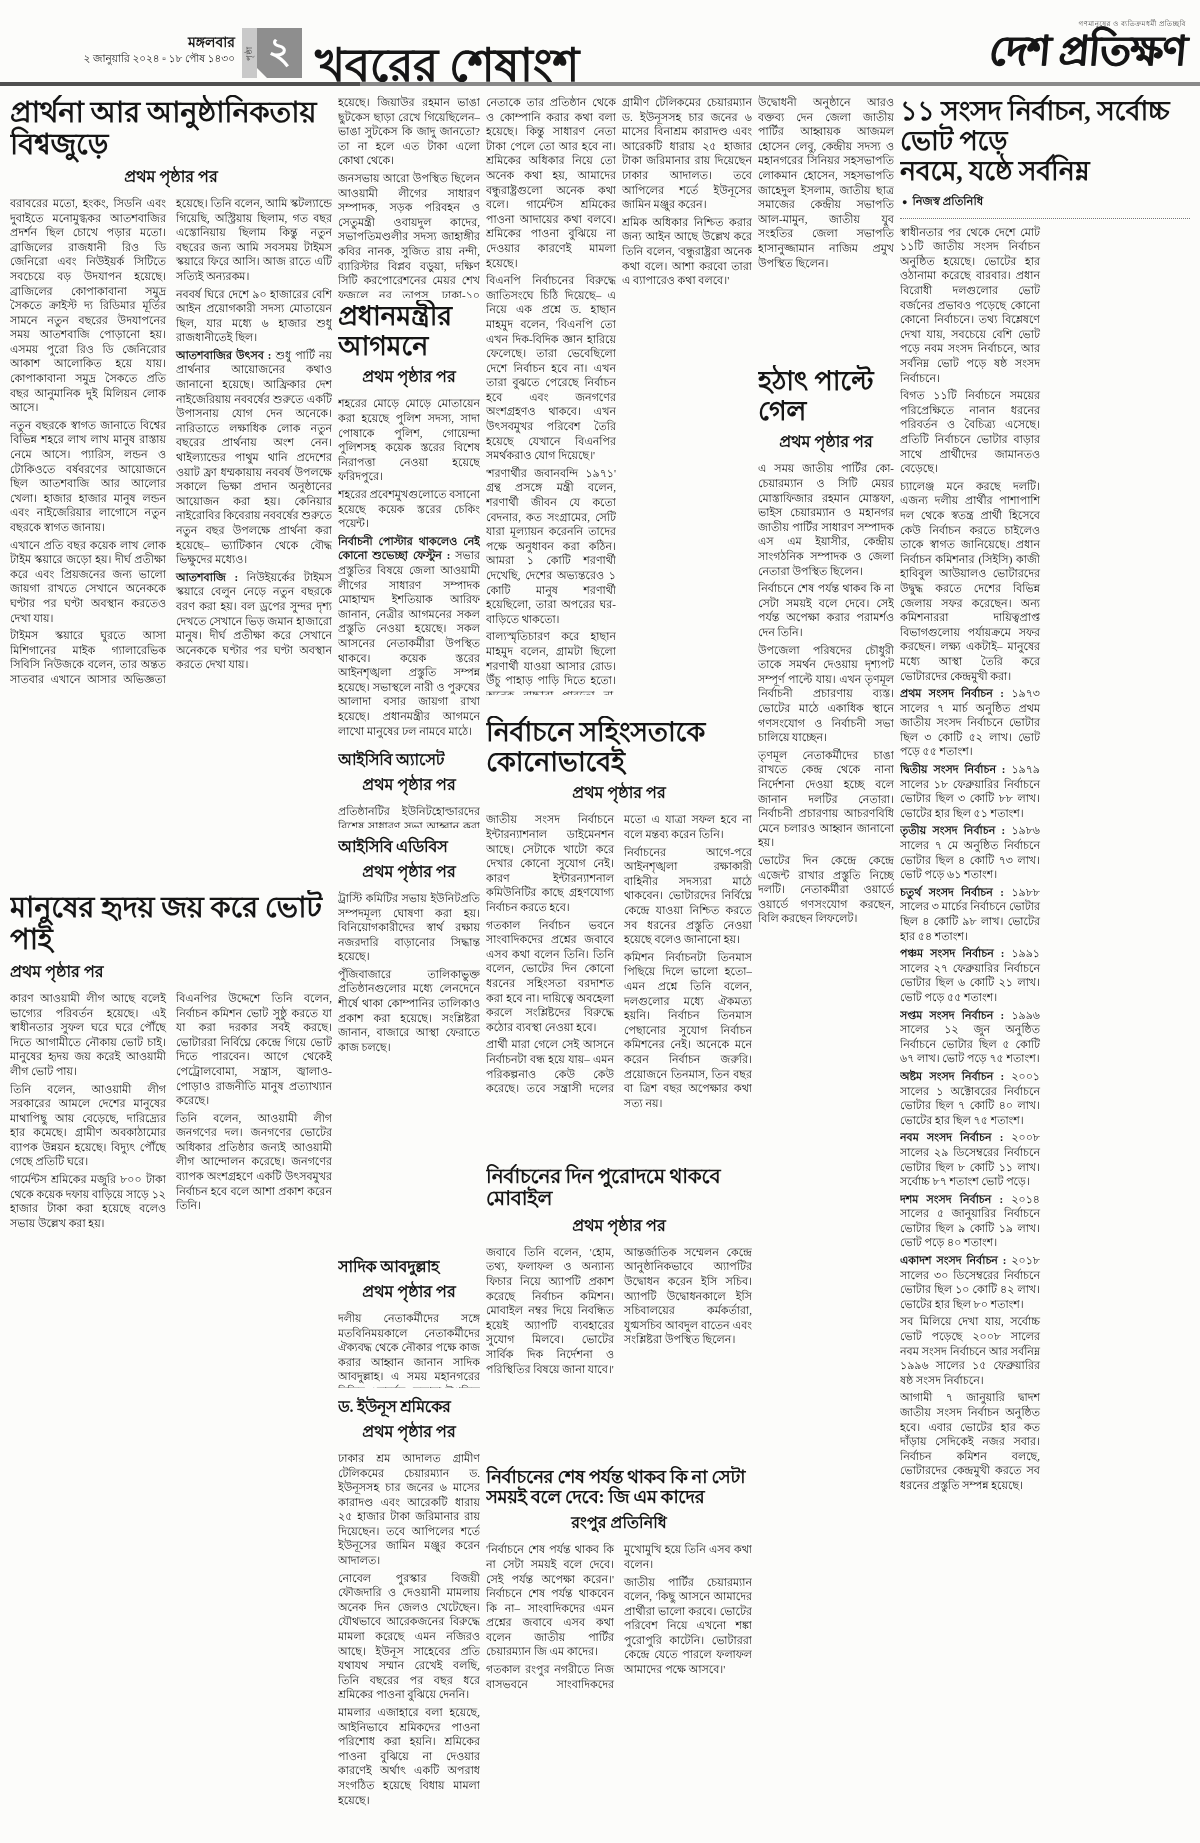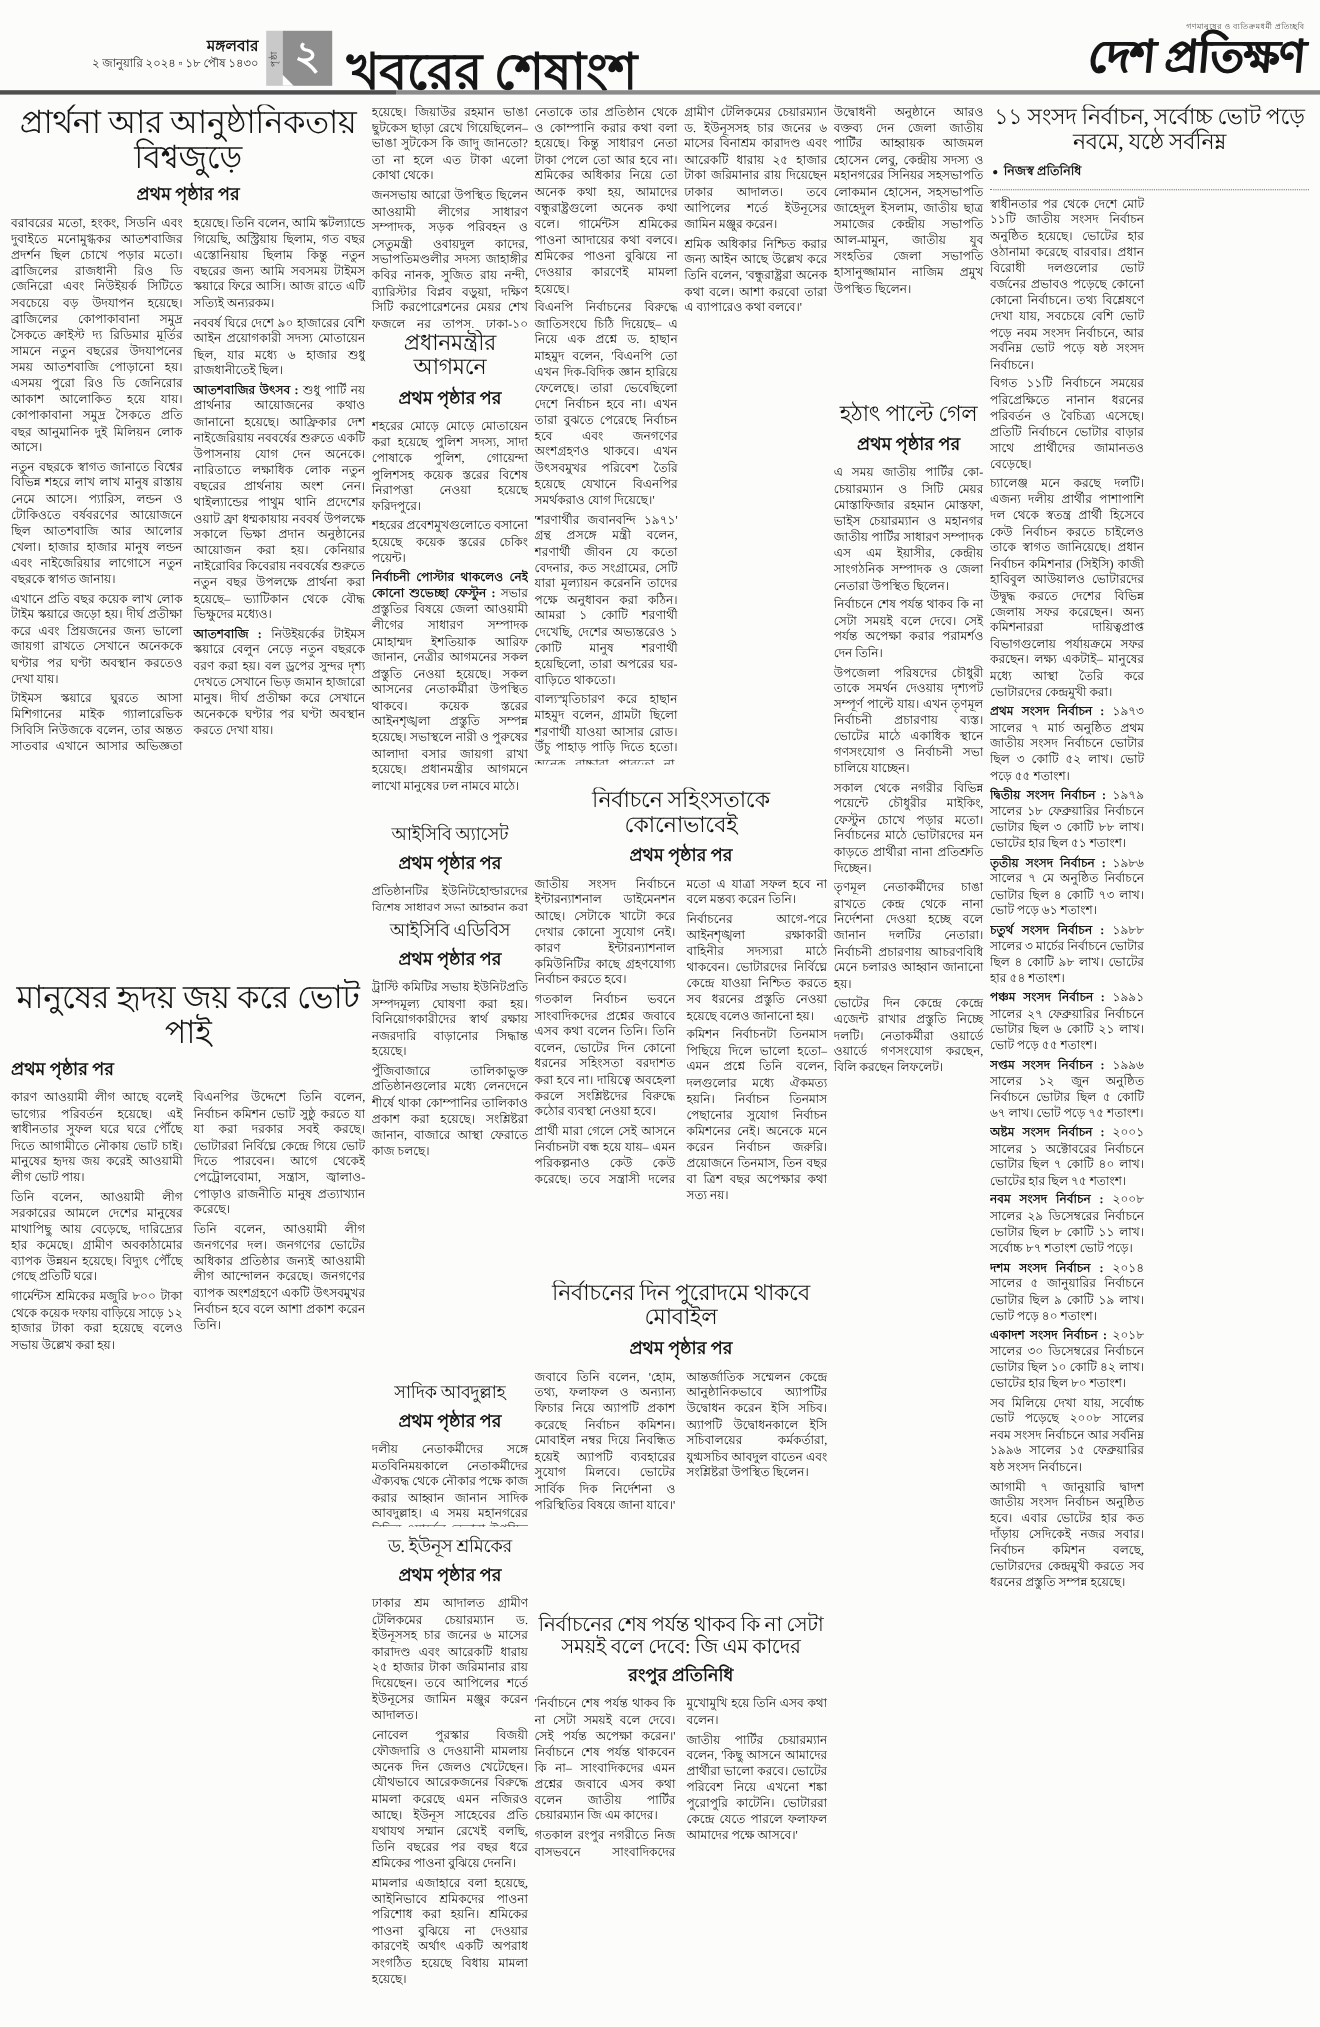--- a/index.html
+++ b/index.html
@@ -3,24 +3,24 @@
 <meta charset="utf-8">
 <style>
   html,body{margin:0;padding:0;background:#e8e8e4}
   #page{position:relative;width:1200px;height:1843px;margin:0 auto;background:#fcfcfa;
         font-family:"Liberation Serif","DejaVu Serif",serif;color:#161616;overflow:hidden}
   .blk{position:absolute;overflow:hidden}
   .body-text{font-size:11px;line-height:14.6px;text-align:justify}
   .body-text p{margin:0 0 3px 0}
   .body-text b{font-weight:bold}
   .two-col{column-count:2;column-gap:10px}
-  .headline{font-weight:normal;text-align:center;line-height:1.12;margin:1px 0 3px 0;
+  .headline{font-weight:bold;line-height:1.12;margin:1px 0 3px 0;
             font-family:"Liberation Serif","DejaVu Serif",serif;letter-spacing:-.3px}
   .h-xl{font-size:29px}
-  .h-lg{font-size:20px}
+  .h-lg{font-size:27px}
   .h-md{font-size:20px}
   .h-sm{font-size:16px;margin-top:6px}
   .cont{font-size:16px;font-weight:bold;text-align:center;margin:0 0 5px 0}
   .cont.left{text-align:left}
   .byline-row{display:flex;align-items:center;gap:5px;font-size:11.5px;font-weight:bold;
               border-bottom:1px dotted #777;padding:3px 2px 6px 2px;margin-bottom:6px}
   .bullet{font-size:9px;line-height:1}
   
   #header{position:absolute;left:0;top:0;width:1200px;height:86px}
   .date-block{position:absolute;right:965px;top:34px;text-align:right;line-height:1.25}
@@ -187,21 +187,20 @@
       <p>উদ্বোধনী অনুষ্ঠানে আরও বক্তব্য দেন জেলা জাতীয় পার্টির আহ্বায়ক আজমল হোসেন লেবু, কেন্দ্রীয় সদস্য ও মহানগরের সিনিয়র সহসভাপতি লোকমান হোসেন, সহসভাপতি জাহেদুল ইসলাম, জাতীয় ছাত্র সমাজের কেন্দ্রীয় সভাপতি আল-মামুন, জাতীয় যুব সংহতির জেলা সভাপতি হাসানুজ্জামান নাজিম প্রমুখ উপস্থিত ছিলেন।</p>
     </div>
 
   <div class="blk" style="left:758px;top:365px;width:136px;height:1468px">
     <div class="headline h-lg">হঠাৎ পাল্টে গেল</div>
     <div class="cont">প্রথম পৃষ্ঠার পর</div>
     <div class="body-text">
         <p>এ সময় জাতীয় পার্টির কো-চেয়ারম্যান ও সিটি মেয়র মোস্তাফিজার রহমান মোস্তফা, ভাইস চেয়ারম্যান ও মহানগর জাতীয় পার্টির সাধারণ সম্পাদক এস এম ইয়াসীর, কেন্দ্রীয় সাংগঠনিক সম্পাদক ও জেলা নেতারা উপস্থিত ছিলেন।</p>
         <p>নির্বাচনে শেষ পর্যন্ত থাকব কি না সেটা সময়ই বলে দেবে। সেই পর্যন্ত অপেক্ষা করার পরামর্শও দেন তিনি।</p>
         <p>উপজেলা পরিষদের চৌধুরী তাকে সমর্থন দেওয়ায় দৃশ্যপট সম্পূর্ণ পাল্টে যায়। এখন তৃণমূল নির্বাচনী প্রচারণায় ব্যস্ত। ভোটের মাঠে একাধিক স্থানে গণসংযোগ ও নির্বাচনী সভা চালিয়ে যাচ্ছেন।</p>
-        <p>সকাল থেকে নগরীর বিভিন্ন পয়েন্টে চৌধুরীর মাইকিং, ফেস্টুন চোখে পড়ার মতো। নির্বাচনের মাঠে ভোটারদের মন কাড়তে প্রার্থীরা নানা প্রতিশ্রুতি দিচ্ছেন।</p>
         <p>তৃণমূল নেতাকর্মীদের চাঙা রাখতে কেন্দ্র থেকে নানা নির্দেশনা দেওয়া হচ্ছে বলে জানান দলটির নেতারা। নির্বাচনী প্রচারণায় আচরণবিধি মেনে চলারও আহ্বান জানানো হয়।</p>
         <p>ভোটের দিন কেন্দ্রে কেন্দ্রে এজেন্ট রাখার প্রস্তুতি নিচ্ছে দলটি। নেতাকর্মীরা ওয়ার্ডে ওয়ার্ডে গণসংযোগ করছেন, বিলি করছেন লিফলেট।</p>
       </div>
   </div>
 
   <div class="blk" style="left:900px;top:95px;width:290px;height:1738px">
     <div class="headline h-lg">
       <span>১১ সংসদ নির্বাচন, সর্বোচ্চ ভোট পড়ে</span><br>
       <span>নবমে, যষ্ঠে সর্বনিম্ন</span>
     </div>

